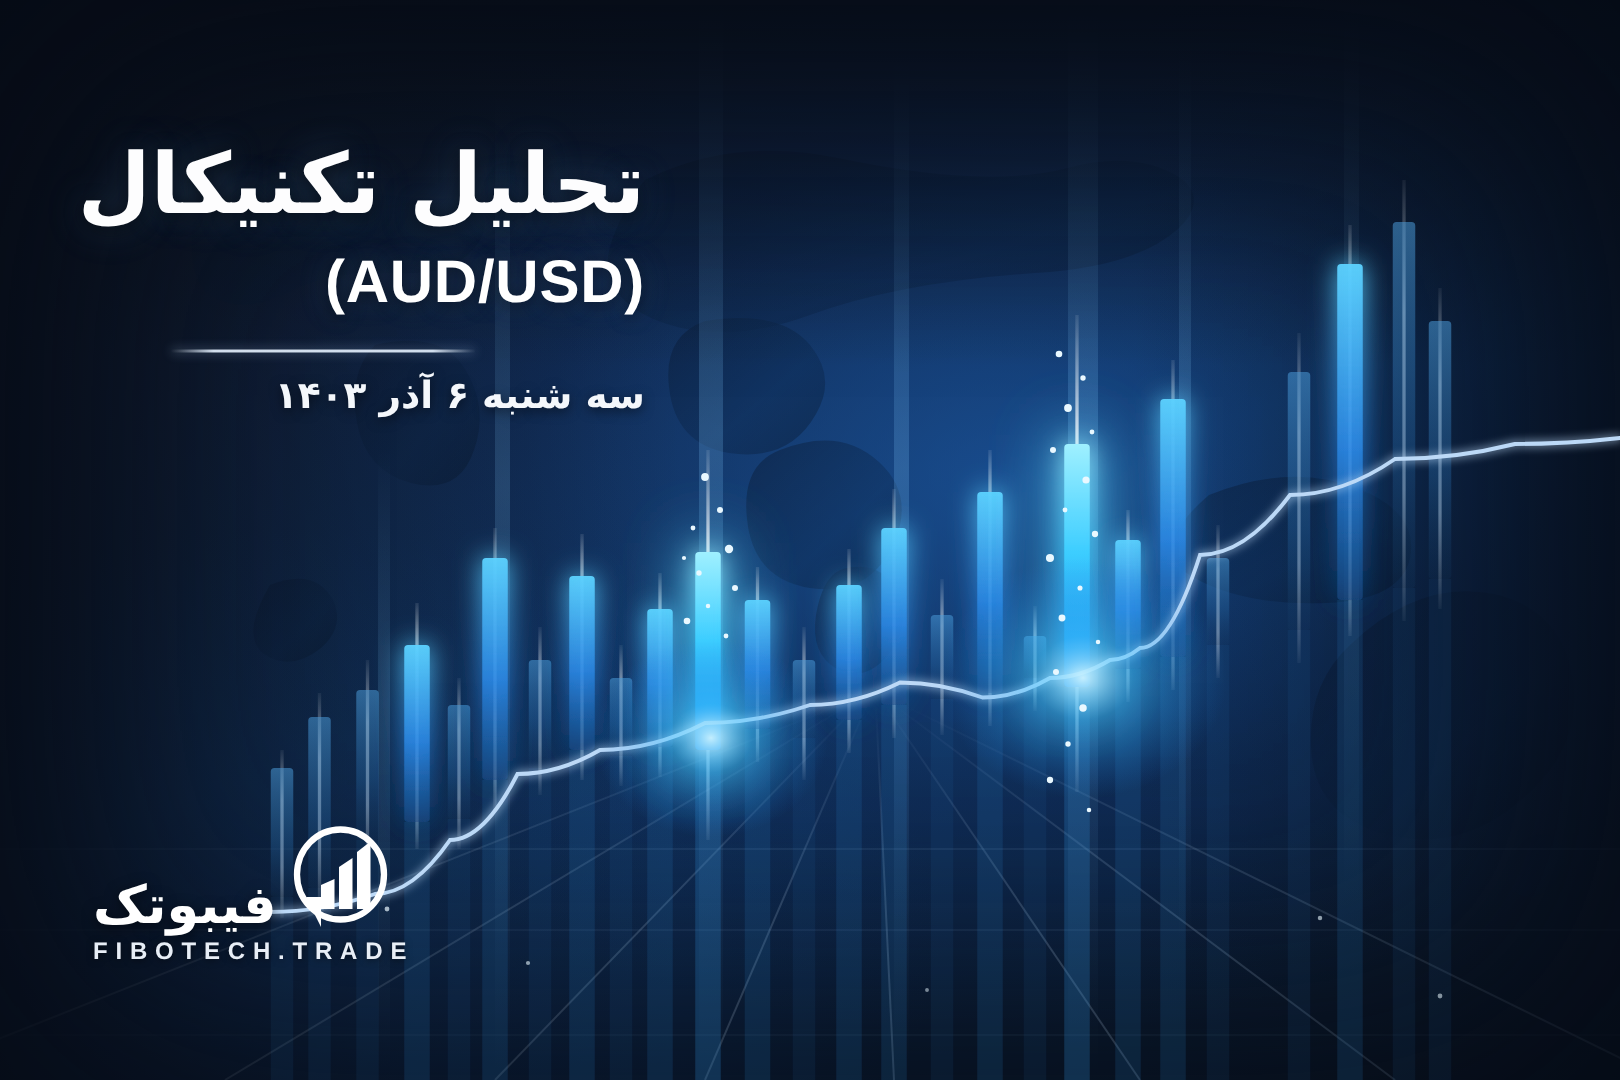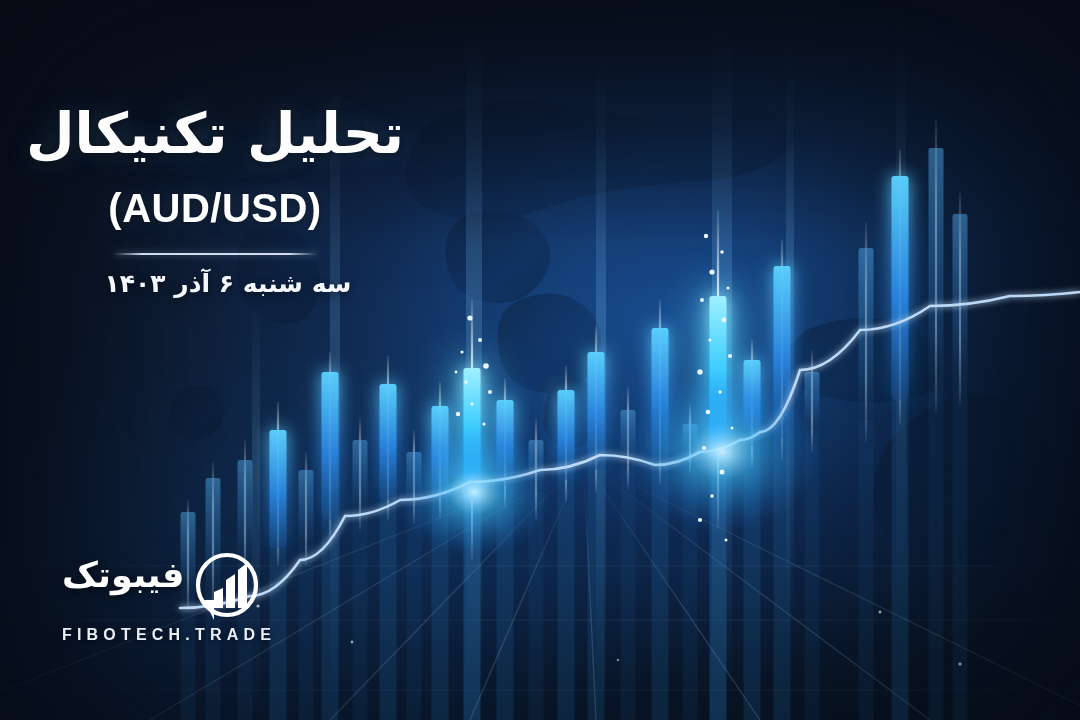--- a/index.html
+++ b/index.html
@@ -32,33 +32,33 @@
     background:linear-gradient(90deg,rgba(10,16,28,.82) 0%,rgba(10,16,28,.30) 22%,rgba(10,16,28,0) 42%);
     pointer-events:none;
   }
   .rightfade{
     background:linear-gradient(270deg,rgba(8,16,30,.62) 0%,rgba(8,16,30,0) 30%);
     pointer-events:none;
   }
 
   
   .headline{
-    position:absolute;left:0;top:103px;width:430px;
-    text-align:center;direction:rtl;
+    position:absolute;left:0;top:93px;width:430px;
+    text-align:right;direction:rtl;
     z-index:6;
   }
   .title-fa{
     font-size:56px;font-weight:700;color:#fdfdfe;
     letter-spacing:0px;line-height:1.12;
     text-shadow:0 2px 12px rgba(0,0,0,.55),0 0 26px rgba(120,190,255,.25);
     white-space:nowrap;
   }
   .title-pair{
     direction:ltr;
-    margin-top:20px;
+    margin-top:10px;
     font-family:"Liberation Sans","DejaVu Sans",sans-serif;
     font-size:40px;font-weight:700;color:#ffffff;letter-spacing:.5px;
     text-shadow:0 2px 10px rgba(0,0,0,.5),0 0 20px rgba(120,190,255,.22);
   }
   .rule{
     width:203px;height:2px;margin:22px auto 0 auto;
     background:linear-gradient(90deg,rgba(170,200,235,.06),rgba(226,238,252,.92) 14%,rgba(226,238,252,.92) 86%,rgba(170,200,235,.06));
     border-radius:2px;
     box-shadow:0 0 7px rgba(180,215,255,.45);
   }
@@ -67,21 +67,21 @@
     font-size:25px;font-weight:700;color:#f4f7fb;
     text-shadow:0 2px 8px rgba(0,0,0,.5);
     white-space:nowrap;
     padding-left:26px;
   }
 
   
   .brand{
     position:absolute;left:62px;top:552px;width:235px;height:98px;z-index:7;
   }
-  .brand-row{display:flex;align-items:flex-start;justify-content:flex-start;height:70px;}
+  .brand-row{display:flex;align-items:flex-end;justify-content:flex-start;height:70px;}
   .brand-mark{width:74px;height:72px;flex:0 0 auto;margin-left:6px;order:2;}
   .brand-fa{
     order:1;
     font-size:35px;font-weight:700;color:#fff;direction:rtl;
     line-height:1;letter-spacing:0;
     text-shadow:0 2px 9px rgba(0,0,0,.55);
     padding-top:6px;
   }
   .brand-en{
     margin-top:4px;text-align:center;width:172px;

